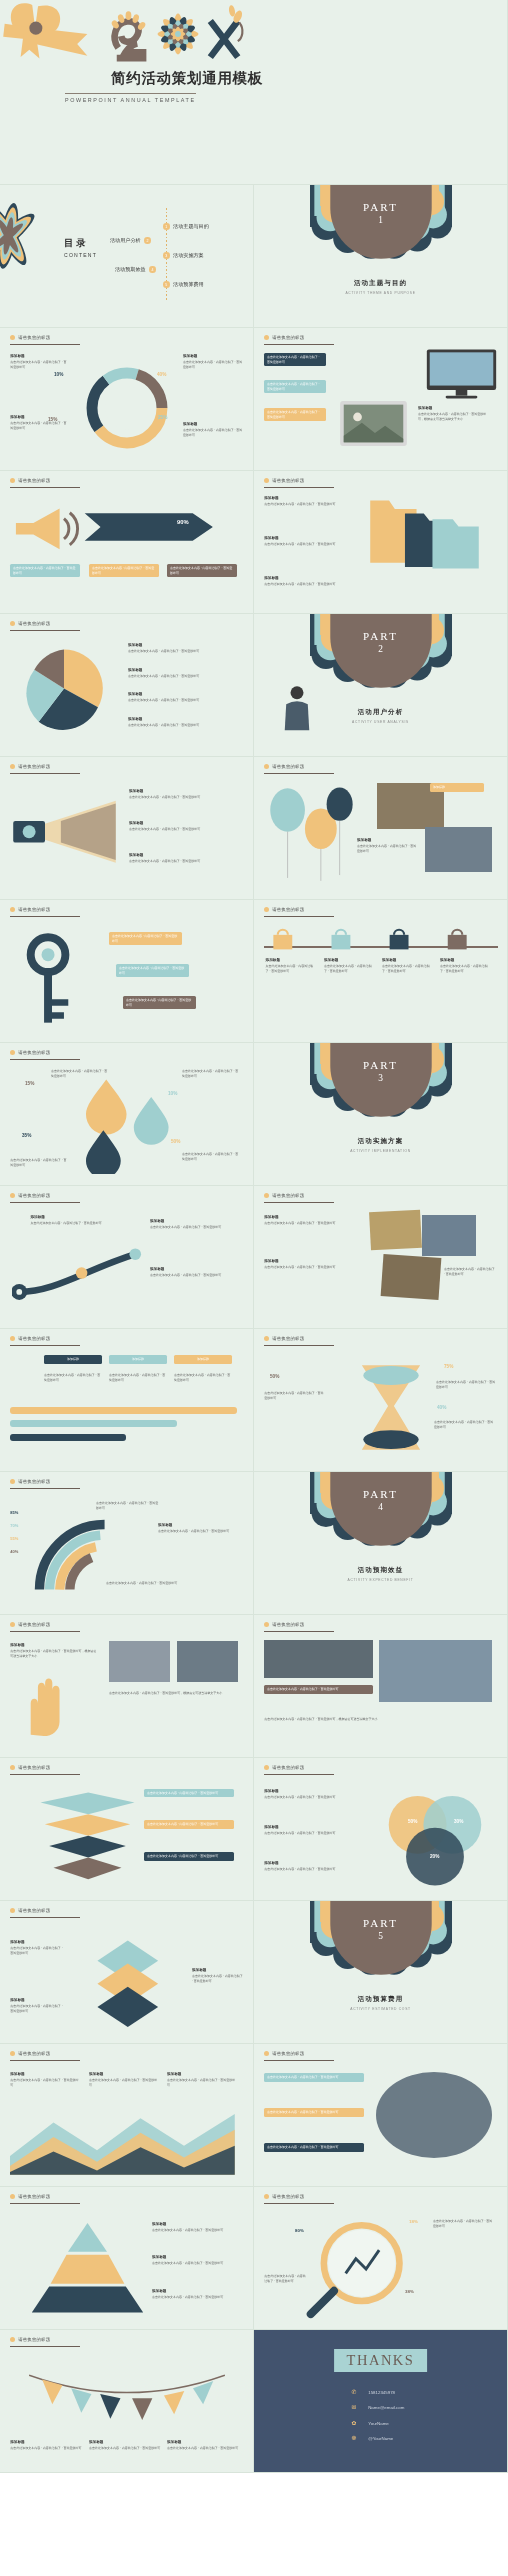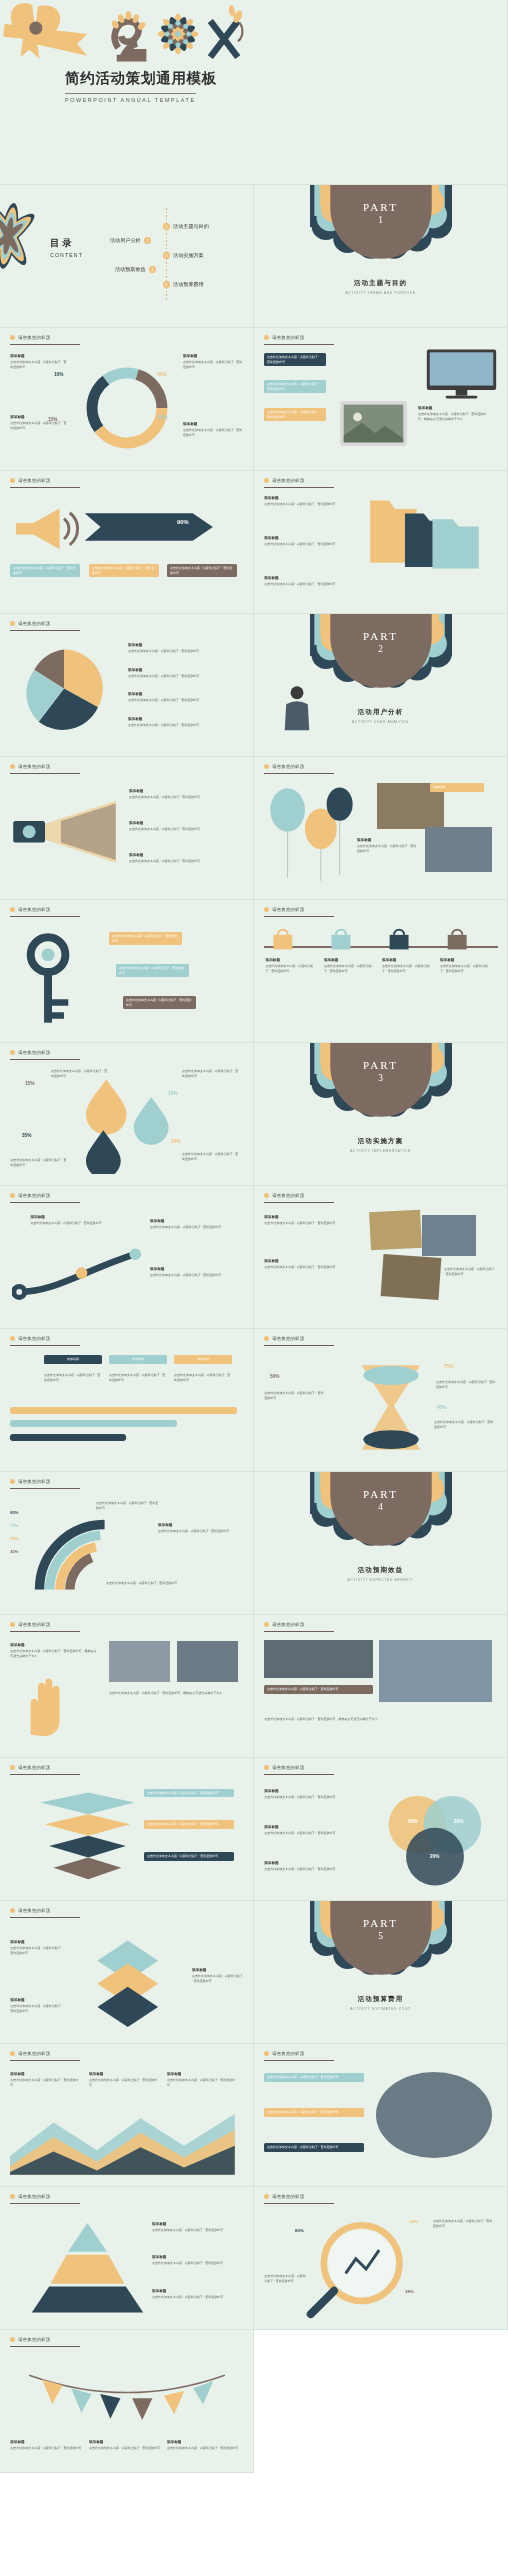--- a/index.html
+++ b/index.html
@@ -22,26 +22,26 @@
   
   .shead { position:absolute; top:6.5px; left:10.2px; display:flex; align-items:center; gap:2.9px; }
   .shead .dot { width:5.1px;height:5.1px;border-radius:50%;background:#f0c27b; flex:none;}
   .shead .t { font-size:4.4px; color:#4a4a4a; letter-spacing:0.2px; white-space:nowrap;}
   .shead .bar { position:absolute; left:0; top:9.4px; width:70px;height:1.1px;background:#6b5d55;}
 
   
   .bow { position:absolute; left:2.9px; top:1.5px; width:86px;height:58px; }
   .num202x { position:absolute; left:105px; top:4.4px; display:flex; align-items:center; gap:1.5px;}
   .ttl { position:absolute; left:65px; top:69px; width:218px; }
-  .ttl h1 { font-size:14.5px; color:#2f2f2f; font-weight:bold; letter-spacing:0.7px;}
+  .ttl h1 { font-size:14.5px; color:#2f2f2f; font-weight:bold; letter-spacing:0.7px;margin-left:46px;}
   .ttl .sub { margin-top:5.1px; font-size:5.4px; color:#5b5b5b; letter-spacing:1.6px; border-top:0.7px solid #8a8075; padding-top:2.9px; display:inline-block;}
 
   
   .flower-l { position:absolute; left:-25px; top:5.8px; width:87px;height:87px;}
-  .toc-title { position:absolute; left:50px; top:52px; }
+  .toc-title { position:absolute; left:64px; top:52px; }
   .toc-title .cn { font-size:9.4px; font-weight:bold; color:#2f2f2f; letter-spacing:2.9px;}
   .toc-title .en { font-size:5.1px; color:#3a3a3a; letter-spacing:1.2px; margin-top:1.5px;}
   .toc-rail { position:absolute; left:166px; top:23px; width:0.7px;height:93px;
               background:repeating-linear-gradient(#e0b36a 0 1.5px, transparent 1.5px 3.6px); }
   .toc-item { position:absolute; display:flex; align-items:center; gap:3.6px; font-size:5.1px; color:#333; white-space:nowrap;}
   .toc-item .n { width:6.5px;height:6.5px;border-radius:50%;background:#f0c27b;color:#fff;font-size:3.6px;
                  display:flex;align-items:center;justify-content:center; flex:none;}
 
   
   .scallop { position:absolute; left:50%; top:-38px; transform:translateX(-50%); width:142px;height:128px;}
@@ -870,15 +870,36 @@
         <path d="M142 46 L170 46 L156 76 Z" fill="#7d6b62"></path>
         <path d="M186 42 L214 36 L200 68 Z" fill="#f0c27b"></path>
         <path d="M226 32 L254 22 L240 54 Z" fill="#9fcfcf"></path>
       </g>
     </svg>
     <div class="tbox" style="left:10.2px;top:110px;width:73px;"><b>添加标题</b><span>点击此处添加文本内容 · 内容简洁明了 · 言简意赅即可</span></div>
     <div class="tbox" style="left:89px;top:110px;width:73px;"><b>添加标题</b><span>点击此处添加文本内容 · 内容简洁明了 · 言简意赅即可</span></div>
     <div class="tbox" style="left:167px;top:110px;width:73px;"><b>添加标题</b><span>点击此处添加文本内容 · 内容简洁明了 · 言简意赅即可</span></div>
   </div>
 
+  <div class="slide thanks">
+    <div class="box">
+      <span>THANKS</span>
+    </div>
+    <div class="ct" style="top:58px;">
+      <span class="ic">✆</span>
+      <span>15812345978</span>
+    </div>
+    <div class="ct" style="top:73px;">
+      <span class="ic">✉</span>
+      <span>Name@email.com</span>
+    </div>
+    <div class="ct" style="top:89px;">
+      <span class="ic">✿</span>
+      <span>YourName</span>
+    </div>
+    <div class="ct" style="top:104px;">
+      <span class="ic">❁</span>
+      <span>@YourName</span>
+    </div>
+  </div>
 
 </div>
 
 
 </body></html>

